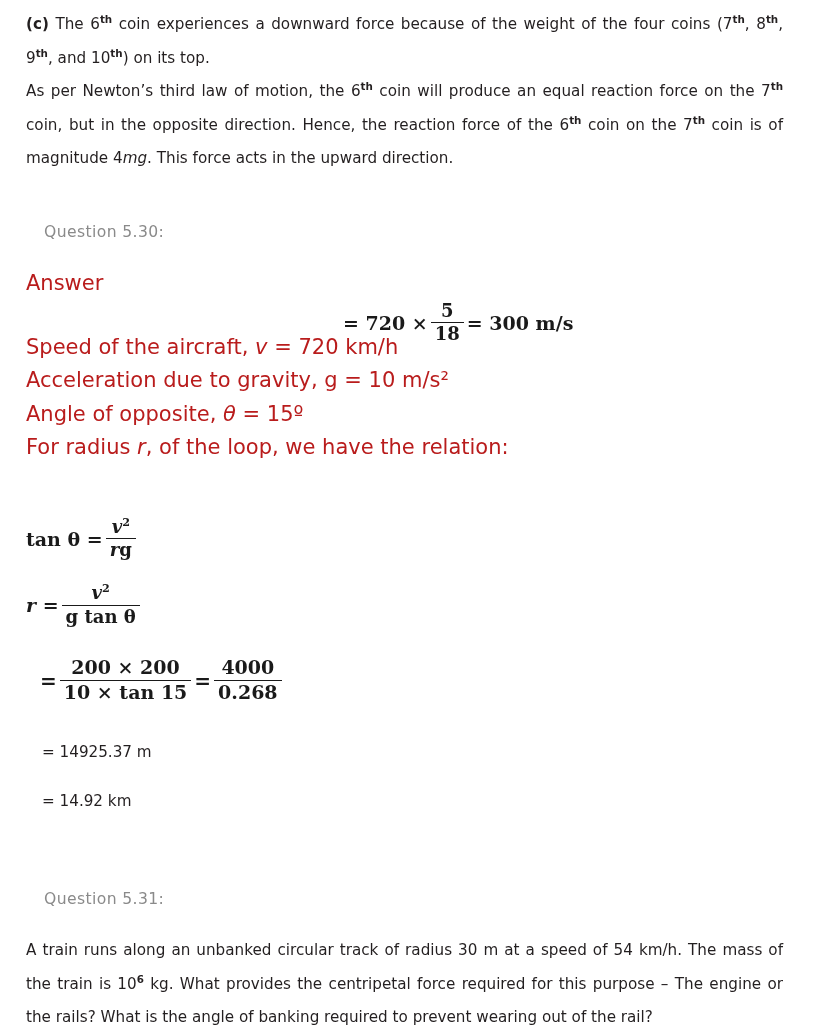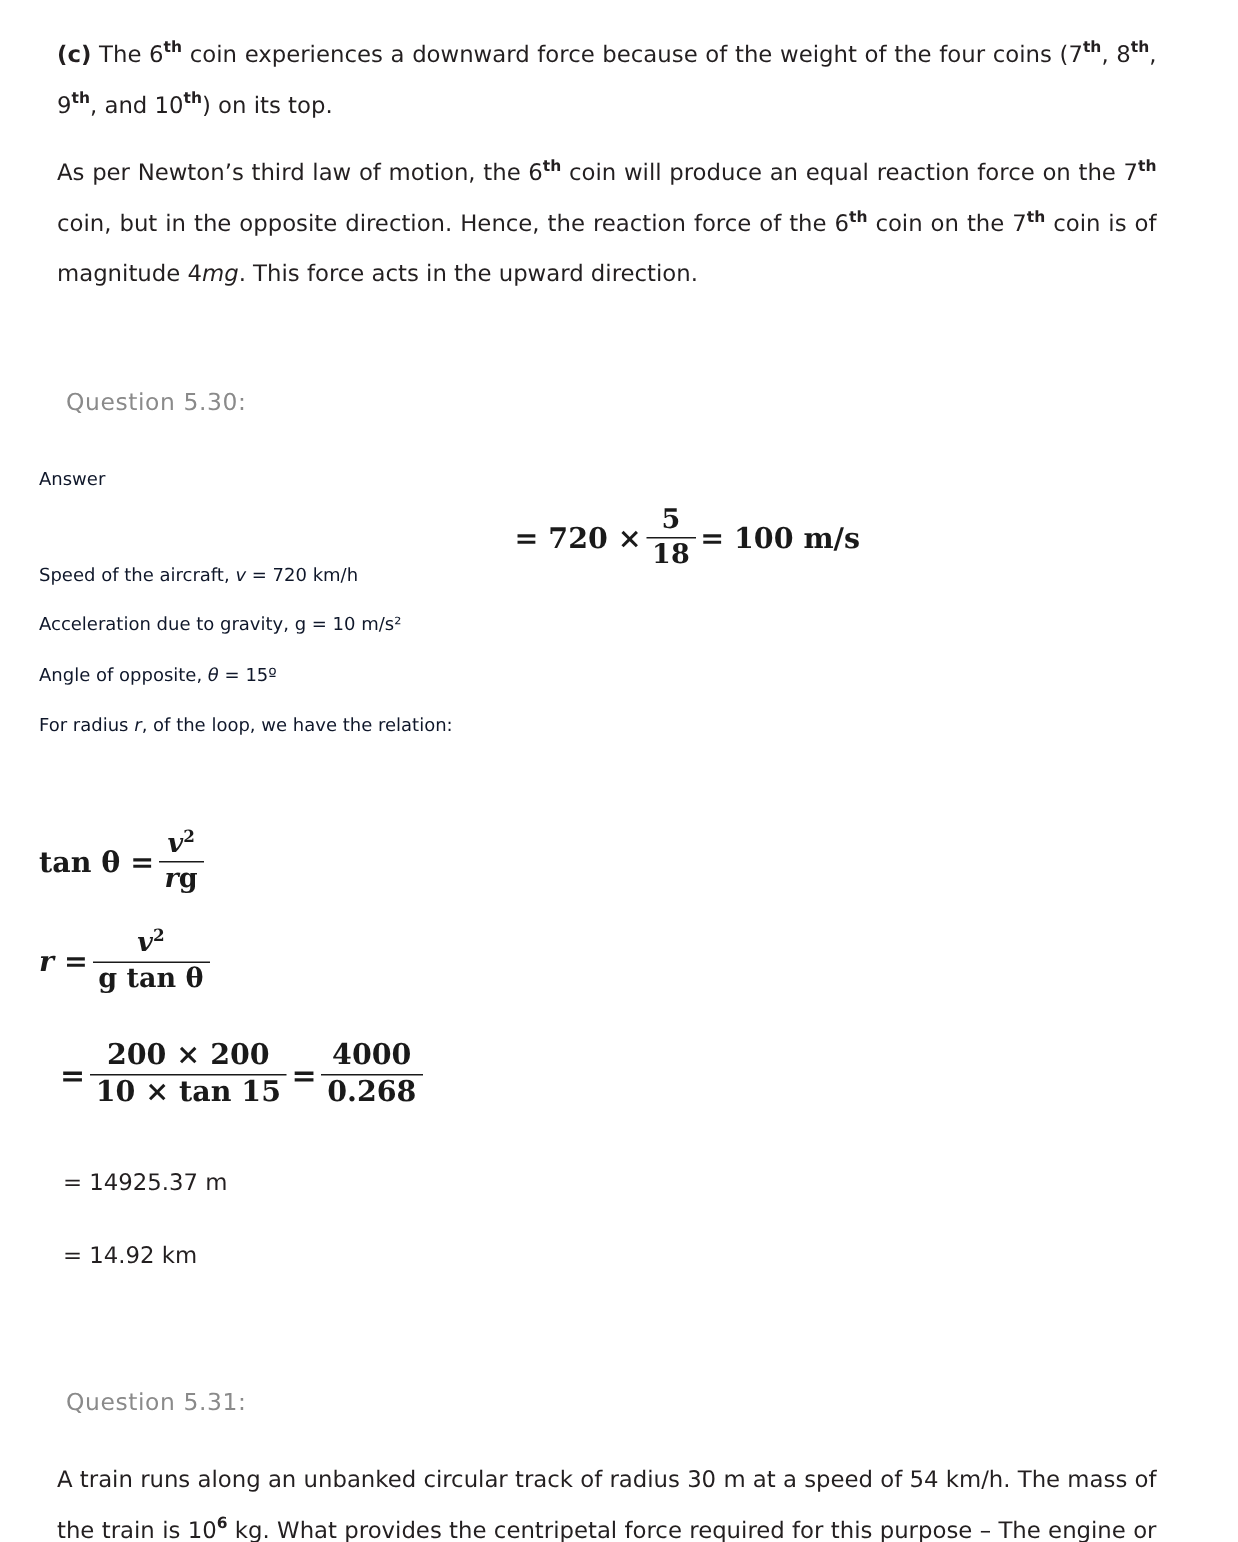--- a/index.html
+++ b/index.html
@@ -22,28 +22,28 @@
     box-sizing: border-box;
   }
   .content {
     position: absolute;
     left: 26px;
     top: 8px;
     width: 757px;
   }
   p.body-line {
     margin: 0;
-    font-size: 12px;
-    line-height: 33.5px;
-    color: #0f172a;
+    font-size: 21px;
+    line-height: 33.5px;
+    color: #b91c1c;
     text-align: left;
     white-space: nowrap;
   }
   p.para {
-    margin: 12px;
+    margin: 0;
     font-size: 15.2px;
     line-height: 33.5px;
     color: #231f20;
     text-align: justify;
     text-justify: inter-word;
   }
   .q-head {
     margin: 18px;
     font-size: 15.6px;
     line-height: 33.5px;
@@ -146,21 +146,21 @@
     <div class="spacer-lg"></div>
 
     <div class="speed-row">
       <p class="body-line"><span>Speed of the aircraft, </span><span class="ital">v</span><span> = 720 km/h</span></p>
       <div class="speed-eq math">
         <span>= 720 ×</span>
         <span class="frac">
           <span class="num">5</span>
           <span class="den">18</span>
         </span>
-        <span>= 100 m/s</span>
+        <span>= 300 m/s</span>
       </div>
     </div>
 
     <p class="body-line">Acceleration due to gravity, g = 10 m/s²</p>
 
     <p class="body-line"><span>Angle of opposite, </span><span class="ital">θ</span><span> = 15º</span></p>
 
     <p class="body-line"><span>For radius </span><span class="ital">r</span><span>, of the loop, we have the relation:</span></p>
 
     <div class="spacer-sm"></div>

